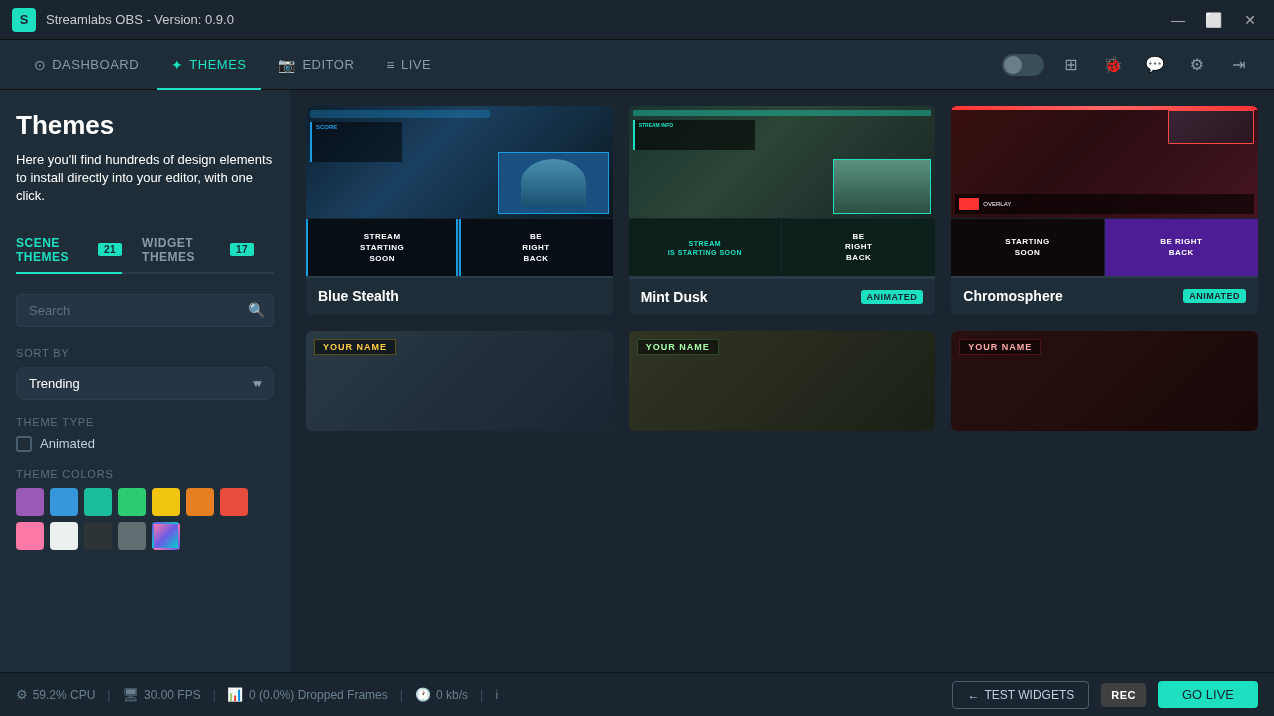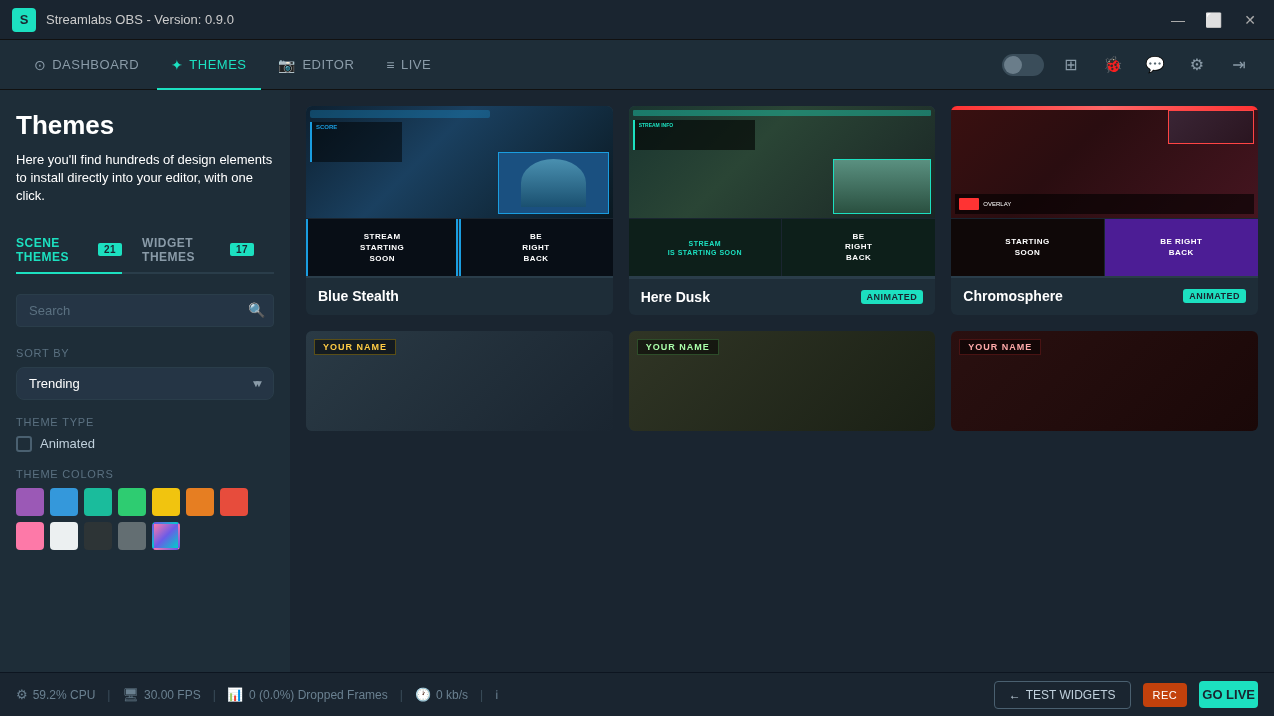--- a/index.html
+++ b/index.html
@@ -371,38 +371,38 @@
       color: #c0d0dc;
       border-radius: 4px;
       padding: 6px 14px;
       font-size: 12px;
       cursor: pointer;
       display: flex;
       align-items: center;
       gap: 5px;
     }
     .btn-rec {
-      background: #c2410c;
+      background: #404040;
       color: #fff;
       border: none;
       border-radius: 4px;
       padding: 6px 10px;
       font-size: 11px;
-      font-weight: 400;
+      font-weight: 700;
       cursor: pointer;
       letter-spacing: 0.5px;
     }
     .btn-go-live {
       background: #1ce0c0;
       color: #1a2530;
       border: none;
       border-radius: 4px;
-      padding: 6px 3px;
+      padding: 6px 24px;
       font-size: 13px;
-      font-weight: 700;
+      font-weight: 400;
       cursor: pointer;
     }
 
     
     .partial-card {
       background: #1e2d38;
       border-radius: 6px;
       overflow: hidden;
       height: 100px;
     }
@@ -637,21 +637,21 @@
           <div class="theme-card-bottom">
             <div class="theme-card-sub" style="background:#0d1f1a;border-top:1px solid #1a2530;border-right:1px solid #1a2530;flex-direction:column;gap:2px;">
               <span style="font-size:7px;color:#1ce0c0;font-weight:700;text-transform:uppercase;text-align:center;line-height:1.3;">STREAM<br>IS STARTING SOON</span>
             </div>
             <div class="theme-card-sub" style="background:#0d1f1a;border-top:1px solid #1a2530;">
               <span style="font-size:8px;color:#fff;font-weight:700;text-transform:uppercase;text-align:center;line-height:1.3;">BE<br>RIGHT<br>BACK</span>
             </div>
           </div>
         </div>
         <div class="theme-card-footer">
-          <span class="theme-card-name">Here Dusk</span>
+          <span class="theme-card-name">Mint Dusk</span>
           <span class="animated-badge">ANIMATED</span>
         </div>
       </div>
 
       <div class="theme-card">
         <div class="theme-card-preview">
           <div style="width:100%;height:65%;background:linear-gradient(135deg,#3a1010 0%,#2a0d10 40%,#451520 100%);position:relative;">
             <div style="position:absolute;top:0;left:0;right:0;height:4px;background:linear-gradient(to right,#ff3333,#ff6666,#ff3333);"></div>
             <div style="position:absolute;bottom:4px;left:4px;right:4px;height:20px;background:rgba(0,0,0,0.6);display:flex;align-items:center;gap:4px;padding:0 4px;">
               <div style="width:20px;height:12px;background:#ff3333;border-radius:1px;"></div>

